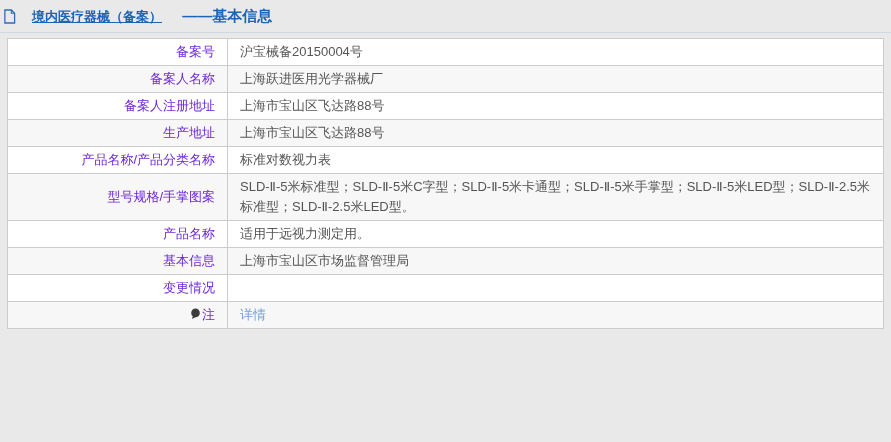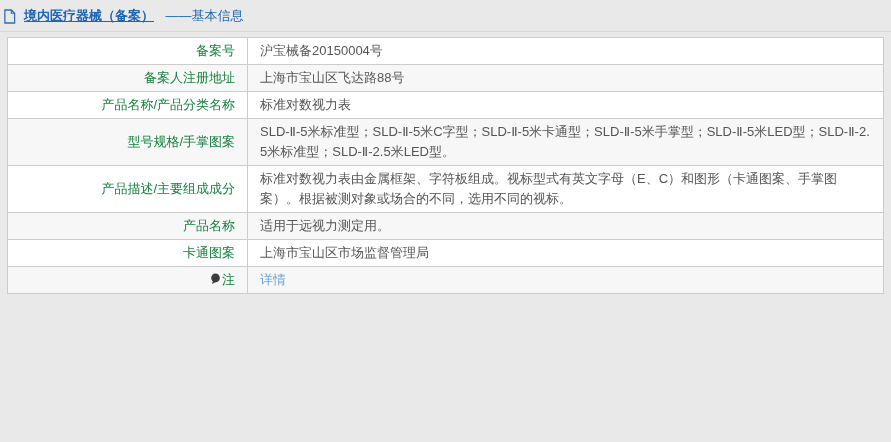--- a/index.html
+++ b/index.html
@@ -8,35 +8,35 @@
     background: #e9e9e9;
     font-family: "Liberation Sans", "DejaVu Sans", sans-serif;
     overflow: hidden;
   }
   .page { width: 891px; height: 442px; }
 
   
   .title-bar {
     display: flex;
     align-items: center;
-    gap: 8px;
+    gap: 16px;
     padding: 7px 4px 6px 3px;
     border-bottom: 1px solid #ccd9e5;
   }
   .title-bar .doc-icon { display: inline-flex; flex: 0 0 auto; }
   .title-link {
     font-size: 13px;
     font-weight: bold;
     color: #1e64b4;
     text-decoration: underline;
     cursor: pointer;
   }
   .title-suffix {
-    font-size: 13px;
-    font-weight: normal;
+    font-size: 15px;
+    font-weight: bold;
     color: #1e64b4;
     white-space: pre;
   }
 
   
   .table-wrap { padding: 5px 7px 0 7px; }
   table.info-table {
     width: 877px;
     border-collapse: collapse;
     table-layout: fixed;
@@ -45,23 +45,23 @@
   table.info-table td {
     border: 1px solid #cccccc;
     font-size: 13px;
     line-height: 20px;
     padding: 3px 12px;
     vertical-align: middle;
     word-break: break-all;
   }
   table.info-table tr:nth-child(even) { background: #f7f7f7; }
   td.label-cell {
-    width: 240px;
+    width: 220px;
     text-align: right;
-    color: #15803d;
+    color: #6d28d9;
     white-space: nowrap;
   }
   td.value-cell { color: #555555; }
   td.value-cell a {
     color: #6fa3d8;
     text-decoration: none;
     cursor: pointer;
   }
   .note-icon-box {
     display: inline-block;
@@ -87,42 +87,50 @@
   </div>
 
   <div class="table-wrap">
     <table class="info-table">
       <tbody>
           <tr>
             <td class="label-cell"><span>备案号</span></td>
             <td class="value-cell">沪宝械备20150004号</td>
           </tr>
           <tr>
+            <td class="label-cell"><span>备案人名称</span></td>
+            <td class="value-cell">上海跃进医用光学器械厂</td>
+          </tr>
+          <tr>
             <td class="label-cell"><span>备案人注册地址</span></td>
+            <td class="value-cell">上海市宝山区飞达路88号</td>
+          </tr>
+          <tr>
+            <td class="label-cell"><span>生产地址</span></td>
             <td class="value-cell">上海市宝山区飞达路88号</td>
           </tr>
           <tr>
             <td class="label-cell"><span>产品名称/产品分类名称</span></td>
             <td class="value-cell">标准对数视力表</td>
           </tr>
           <tr>
             <td class="label-cell"><span>型号规格/手掌图案</span></td>
             <td class="value-cell">SLD-Ⅱ-5米标准型；SLD-Ⅱ-5米C字型；SLD-Ⅱ-5米卡通型；SLD-Ⅱ-5米手掌型；SLD-Ⅱ-5米LED型；SLD-Ⅱ-2.5米标准型；SLD-Ⅱ-2.5米LED型。</td>
           </tr>
           <tr>
-            <td class="label-cell"><span>产品描述/主要组成成分</span></td>
-            <td class="value-cell">标准对数视力表由金属框架、字符板组成。视标型式有英文字母（E、C）和图形（卡通图案、手掌图案）。根据被测对象或场合的不同，选用不同的视标。</td>
-          </tr>
-          <tr>
             <td class="label-cell"><span>产品名称</span></td>
             <td class="value-cell">适用于远视力测定用。</td>
           </tr>
           <tr>
-            <td class="label-cell"><span>卡通图案</span></td>
+            <td class="label-cell"><span>基本信息</span></td>
             <td class="value-cell">上海市宝山区市场监督管理局</td>
+          </tr>
+          <tr>
+            <td class="label-cell"><span>变更情况</span></td>
+            <td class="value-cell"></td>
           </tr>
           <tr>
             <td class="label-cell"><span class="note-icon-box"><svg width="11" height="12" viewBox="0 0 12 13">
                   <circle cx="6" cy="5.3" r="4.7" fill="#3c3c3c"></circle>
                   <path d="M3.2 8.4 L2.1 12 L6.4 9.9 Z" fill="#3c3c3c"></path>
                 </svg></span><span>注</span></td>
             <td class="value-cell"><a href="#">详情</a></td>
           </tr>
         </tbody>
     </table>

